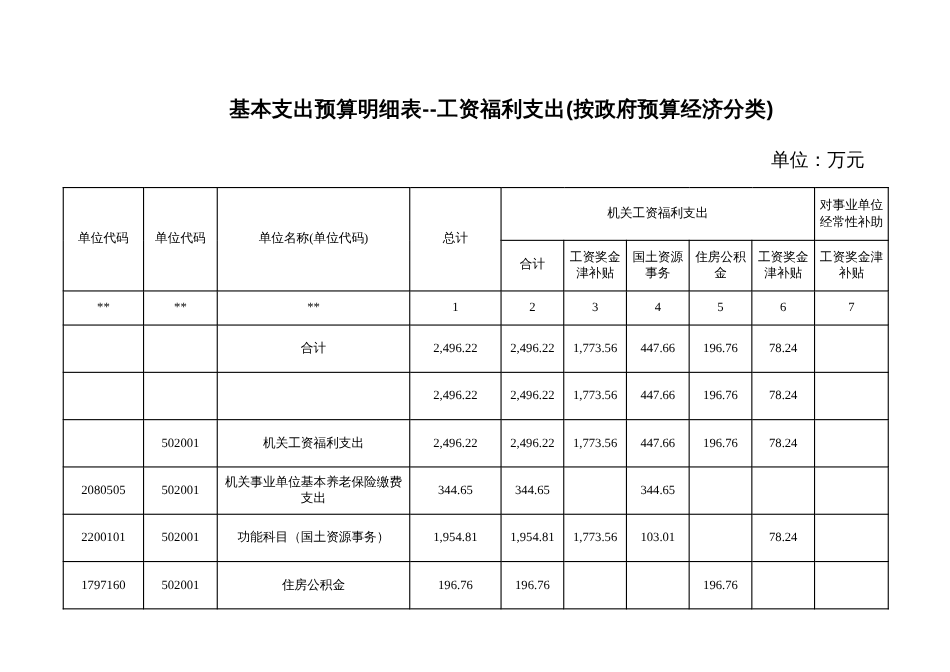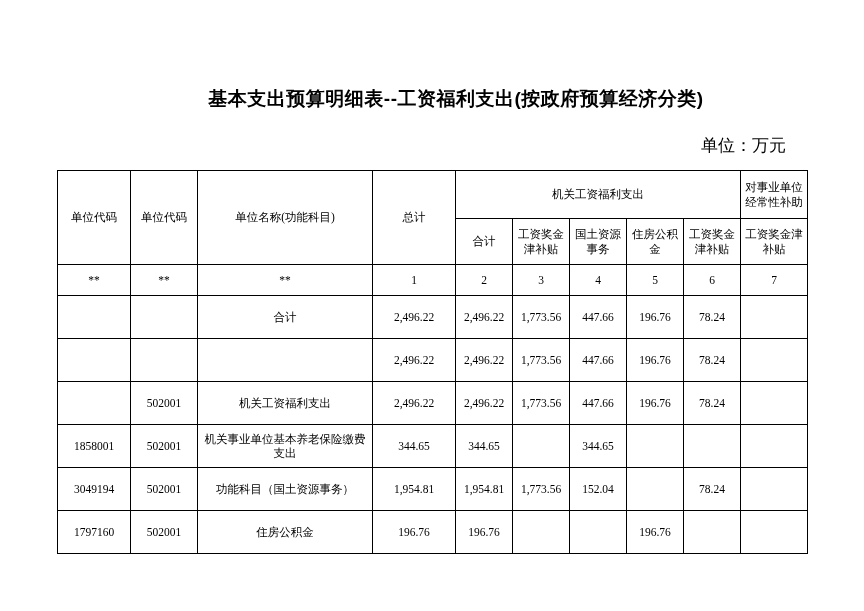--- a/index.html
+++ b/index.html
@@ -100,21 +100,21 @@
         <col style="width:57px">
         <col style="width:57px">
         <col style="width:57px">
         <col style="width:57px">
         <col style="width:67px">
       </colgroup>
       <tbody>
         <tr class="hdr-tall">
           <td rowspan="2">单位代码</td>
           <td rowspan="2">单位代码</td>
-          <td rowspan="2">单位名称(功能科目)</td>
+          <td rowspan="2">单位名称(单位代码)</td>
           <td rowspan="2">总计</td>
           <td colspan="5" class="grp-hdr">机关工资福利支出</td>
           <td class="small-hdr">对事业单位经常性补助</td>
         </tr>
         <tr class="hdr-row2">
           <td>合计</td>
           <td class="small-hdr">工资奖金津补贴</td>
           <td class="small-hdr">国土资源事务</td>
           <td class="small-hdr">住房公积金</td>
           <td class="small-hdr">工资奖金津补贴</td>
@@ -167,40 +167,40 @@
           <td class="num">2,496.22</td>
           <td class="num">2,496.22</td>
           <td class="num">1,773.56</td>
           <td class="num">447.66</td>
           <td class="num">196.76</td>
           <td class="num">78.24</td>
           <td class="num"></td>
         </tr>
 
         <tr class="body-row">
-          <td>1858001</td>
+          <td>2080505</td>
           <td>502001</td>
           <td class="name-cell">机关事业单位基本养老保险缴费支出</td>
           <td class="num">344.65</td>
           <td class="num">344.65</td>
           <td class="num"></td>
           <td class="num">344.65</td>
           <td class="num"></td>
           <td class="num"></td>
           <td class="num"></td>
         </tr>
 
         <tr class="body-row">
-          <td>3049194</td>
+          <td>2200101</td>
           <td>502001</td>
           <td class="name-cell">功能科目（国土资源事务）</td>
           <td class="num">1,954.81</td>
           <td class="num">1,954.81</td>
           <td class="num">1,773.56</td>
-          <td class="num">152.04</td>
+          <td class="num">103.01</td>
           <td class="num"></td>
           <td class="num">78.24</td>
           <td class="num"></td>
         </tr>
 
         <tr class="body-row">
           <td>1797160</td>
           <td>502001</td>
           <td class="name-cell">住房公积金</td>
           <td class="num">196.76</td>

